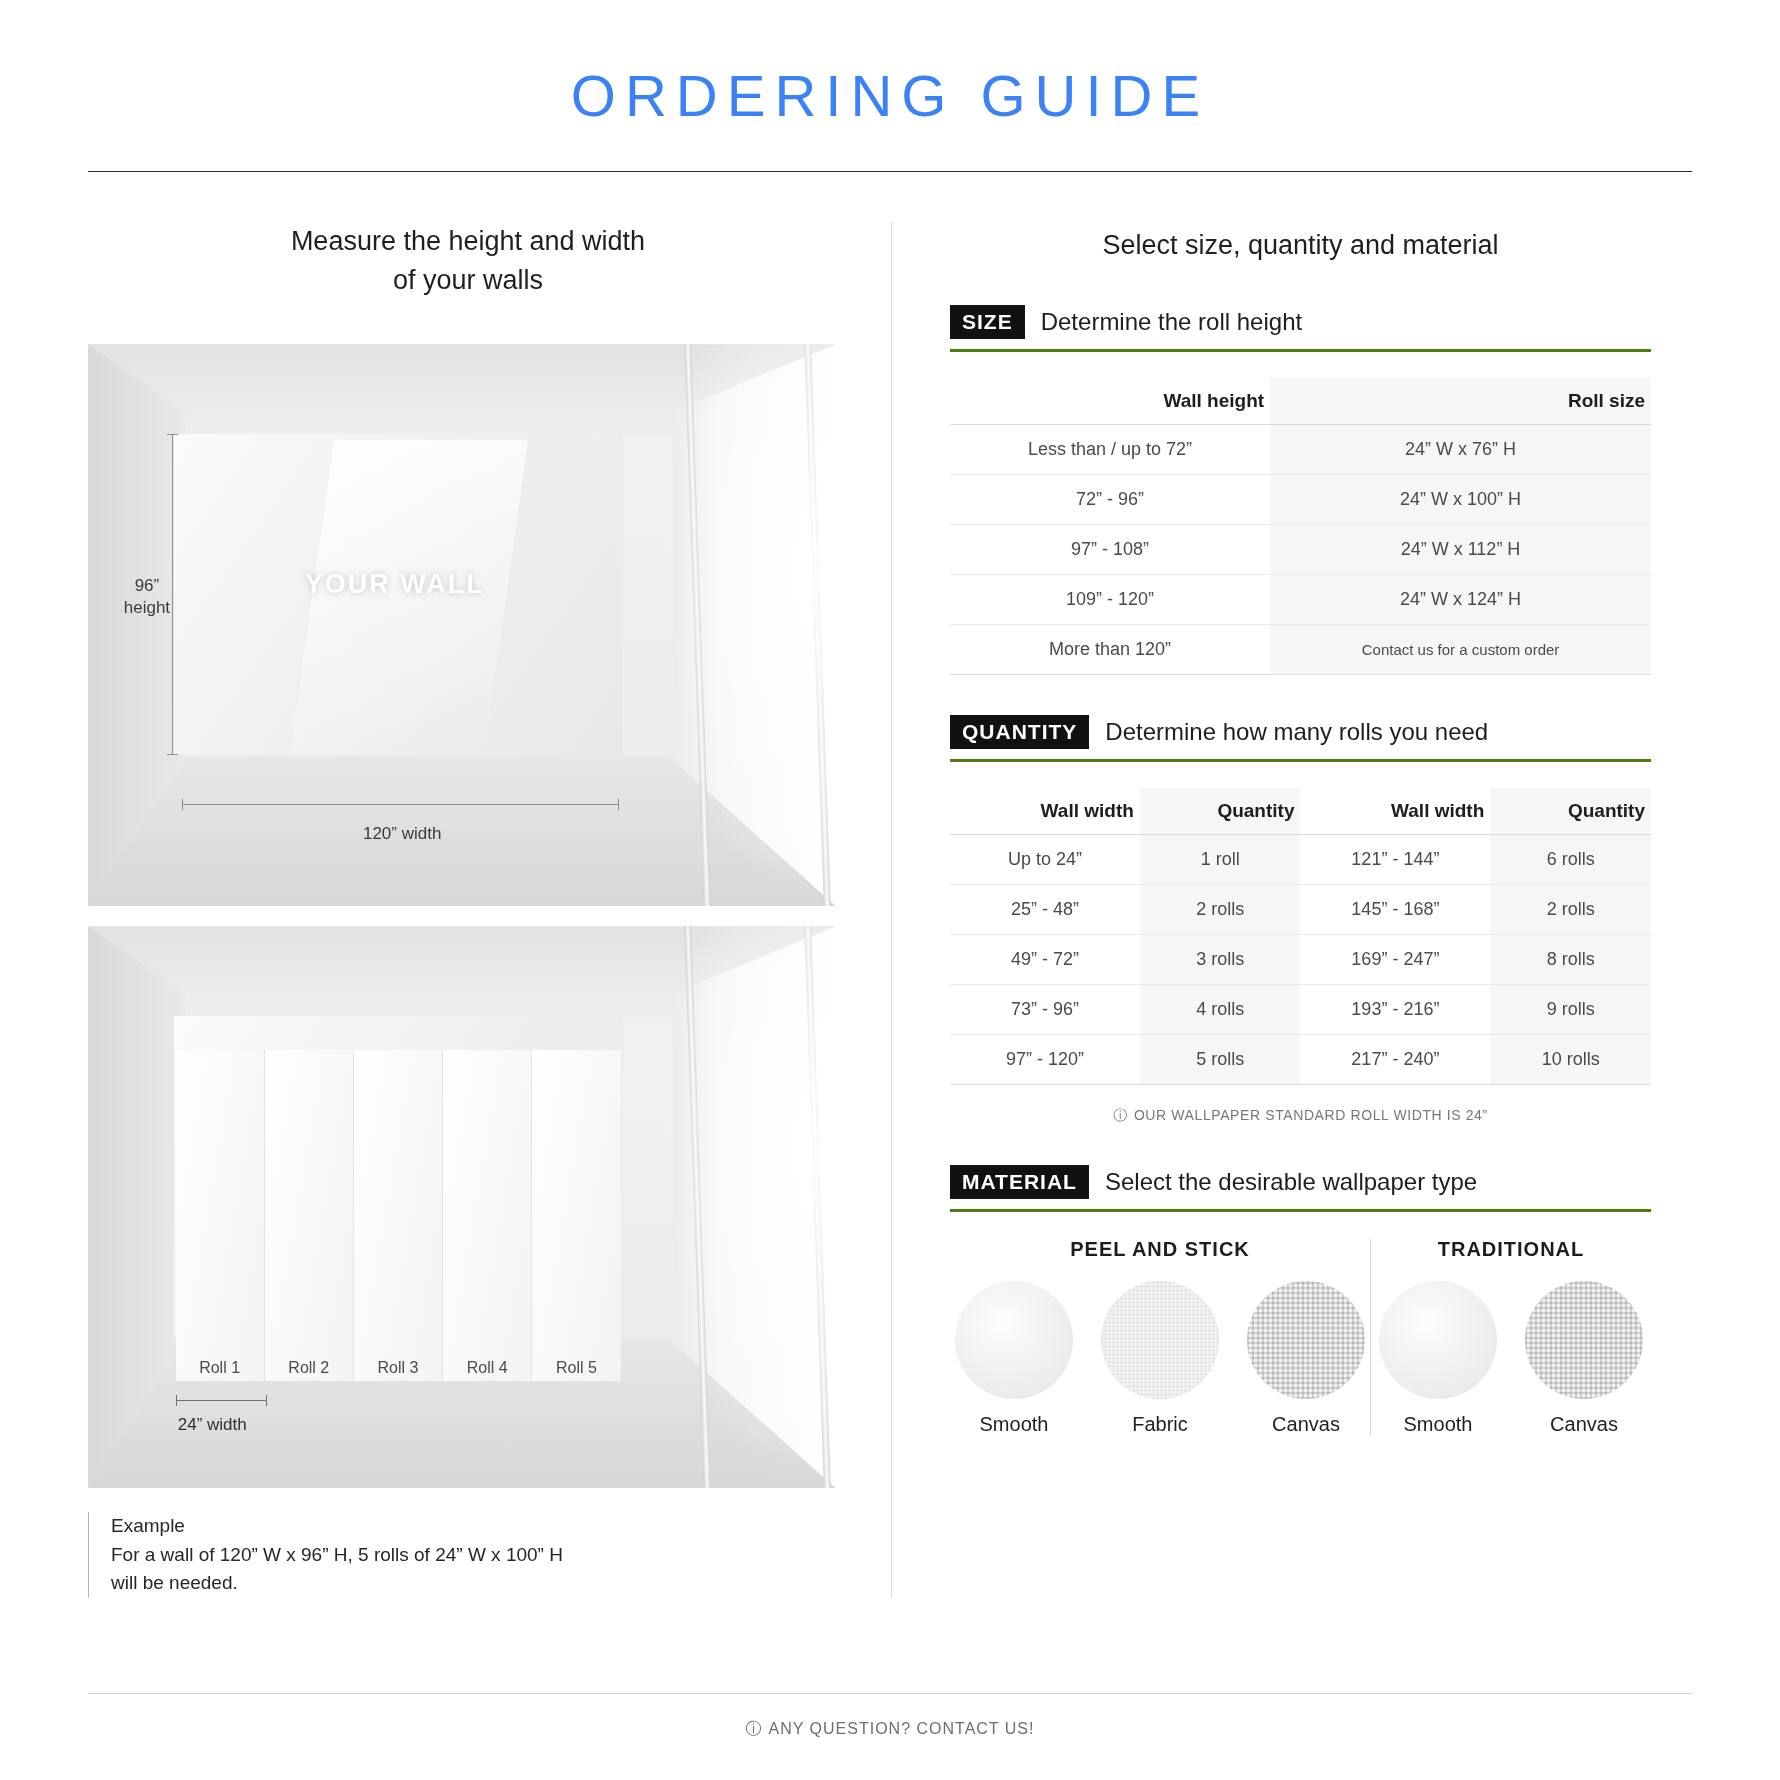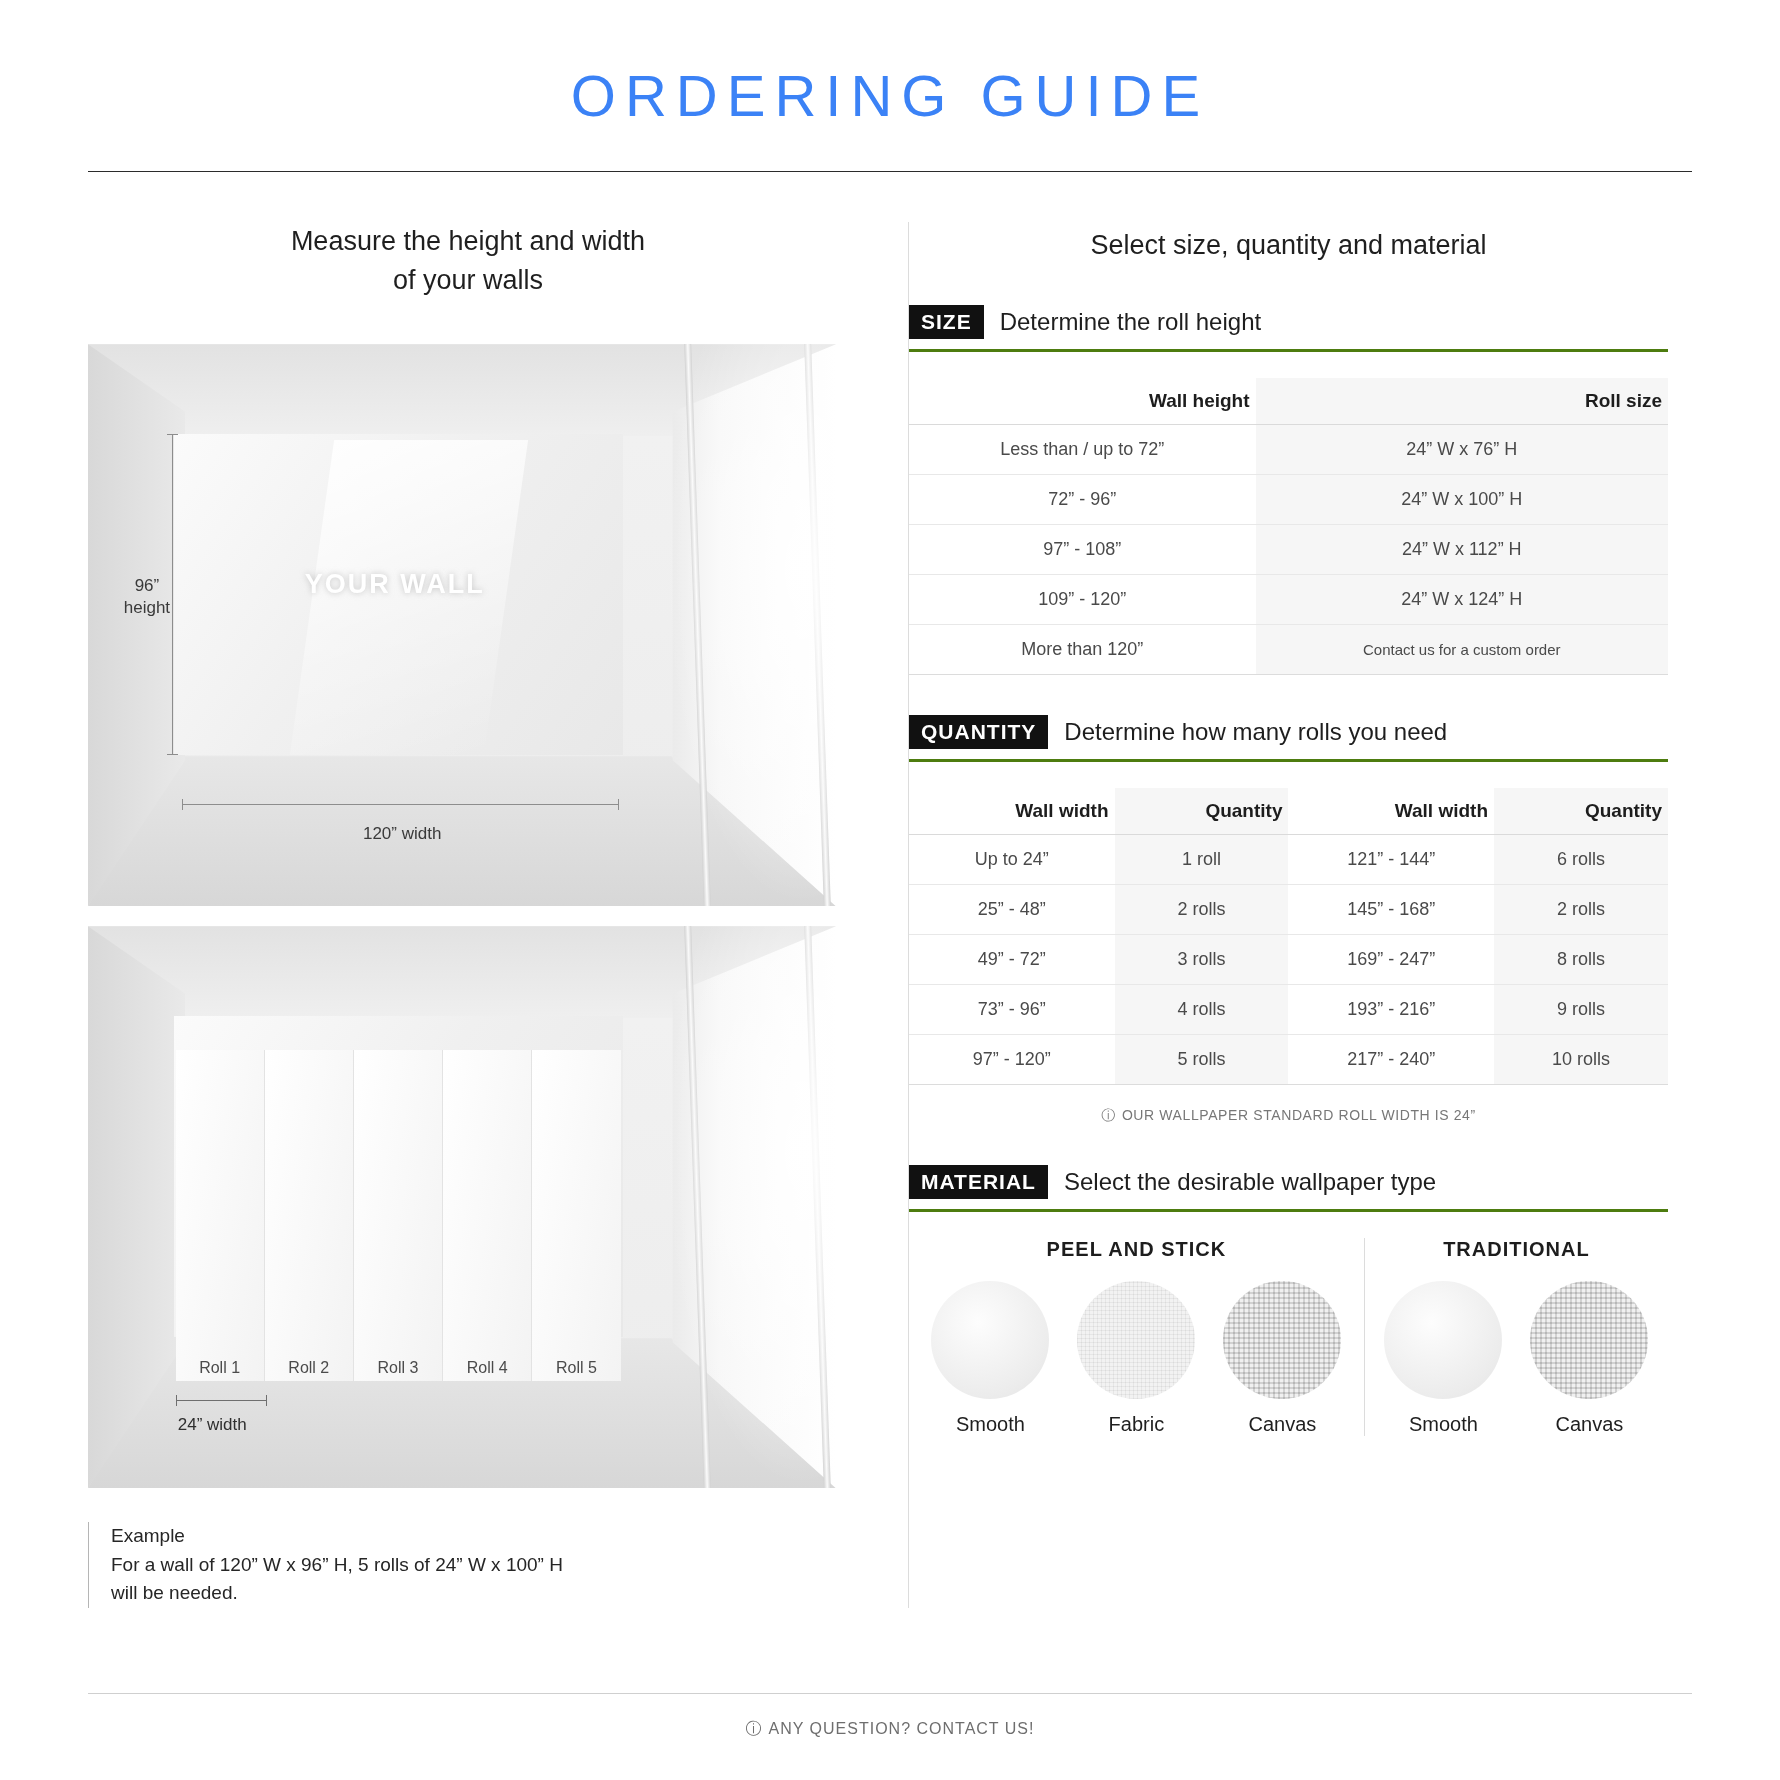--- a/index.html
+++ b/index.html
@@ -34,21 +34,21 @@
   }
 
   
   .columns {
     display: flex;
     margin-top: 50px;
     padding: 0 88px;
     gap: 12px;
   }
   .col-left { width: 760px; }
-  .col-right { width: 760px; margin-left: 48px; border-left: 1px solid #dcdcdc; }
+  .col-right { width: 760px; margin-left: 31px; border-left: 1px solid #dcdcdc; padding-left: 58px;}
 
   .col-head {
     text-align: center;
     font-size: 27px;
     font-weight: 400;
     color: #1f1f1f;
     line-height: 1.45;
   }
   .col-head.right { padding-top: 4px; }
 
@@ -170,21 +170,21 @@
   }
   .dim-h2::before { left: 0; }
   .dim-h2::after { right: 0; }
   .dim-h2-label {
     position: absolute; left: 12%; bottom: 9.5%;
     font-size: 17px; color: #2f2f2f;
   }
 
   
   .example {
-    margin-top: 34px;
+    margin-top: 24px;
     padding-left: 22px;
     border-left: 1px solid #b5b5b5;
     font-size: 19px;
     line-height: 1.5;
     color: #262626;
   }
 
   
   .sec { margin-top: 40px; }
   .sec-head {

